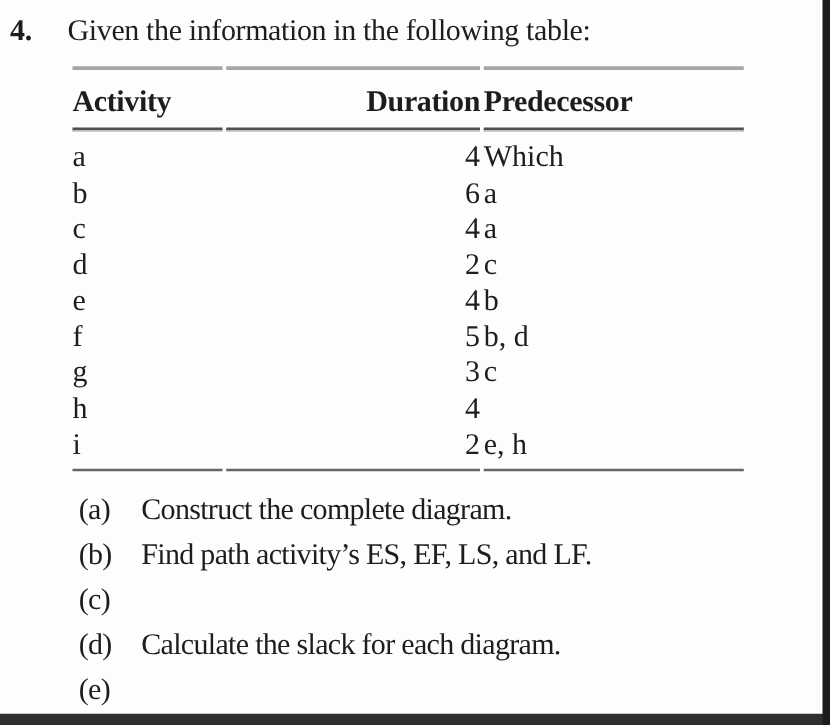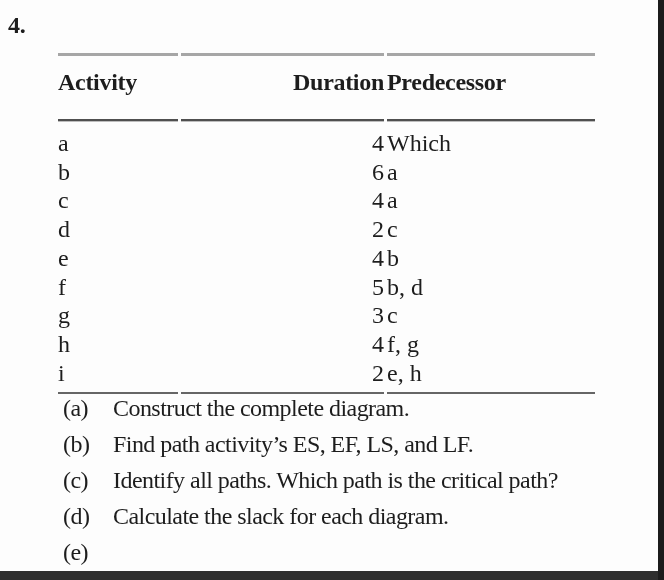--- a/index.html
+++ b/index.html
@@ -41,21 +41,21 @@
   .rule-bot i   { height: 2px; background: #666666; }
   .thead, .trow {
     display: grid;
     grid-template-columns: 120px 203px 1fr;
     column-gap: 3px;
   }
   .thead {
     font-weight: bold;
     font-size: 24px; line-height: 30px;
     letter-spacing: -0.3px;
-    margin: 11px 0 22px 0;
+    margin: 11px 0 5px 0;
   }
   .tbody { padding: 7px 0 5px 0; }
   .trow {
     font-size: 24px; line-height: 28.7px;
   }
   .c-act  { text-align: left; }
   .c-dur  { text-align: right; }
   .c-pred { }
   
   .sublist {
@@ -78,20 +78,21 @@
     position: absolute; left: 658px; top: 0;
     width: 6px; height: 580px;
     background: #1c1c1c;
   }
 </style>
 </head>
 <body>
 
 <div class="qline">
   <span class="qnum">4.</span>
+  <span class="qtext">Given the information in the following table:</span>
 </div>
 
 <div class="ptable">
   <div class="rule rule-top">
       <i></i>
       <i></i>
       <i></i>
     </div>
 
   <div class="thead">
@@ -138,21 +139,20 @@
       <span class="c-pred">b, d</span>
     </div>
     <div class="trow">
       <span class="c-act">g</span>
       <span class="c-dur">3</span>
       <span class="c-pred">c</span>
     </div>
     <div class="trow">
       <span class="c-act">h</span>
       <span class="c-dur">4</span>
-      <span class="c-pred">f, g</span>
     </div>
     <div class="trow">
       <span class="c-act">i</span>
       <span class="c-dur">2</span>
       <span class="c-pred">e, h</span>
     </div>
   </div>
 
   <div class="rule rule-bot">
       <i></i>
@@ -165,21 +165,20 @@
   <div class="subitem">
     <span class="sublabel">(a)</span>
     <span class="subtext">Construct the complete diagram.</span>
   </div>
   <div class="subitem">
     <span class="sublabel">(b)</span>
     <span class="subtext">Find path activity’s ES, EF, LS, and LF.</span>
   </div>
   <div class="subitem">
     <span class="sublabel">(c)</span>
-    <span class="subtext">Identify all paths. Which path is the critical path?</span>
   </div>
   <div class="subitem">
     <span class="sublabel">(d)</span>
     <span class="subtext">Calculate the slack for each diagram.</span>
   </div>
   <div class="subitem">
     <span class="sublabel">(e)</span>
   </div>
 </div>
 

